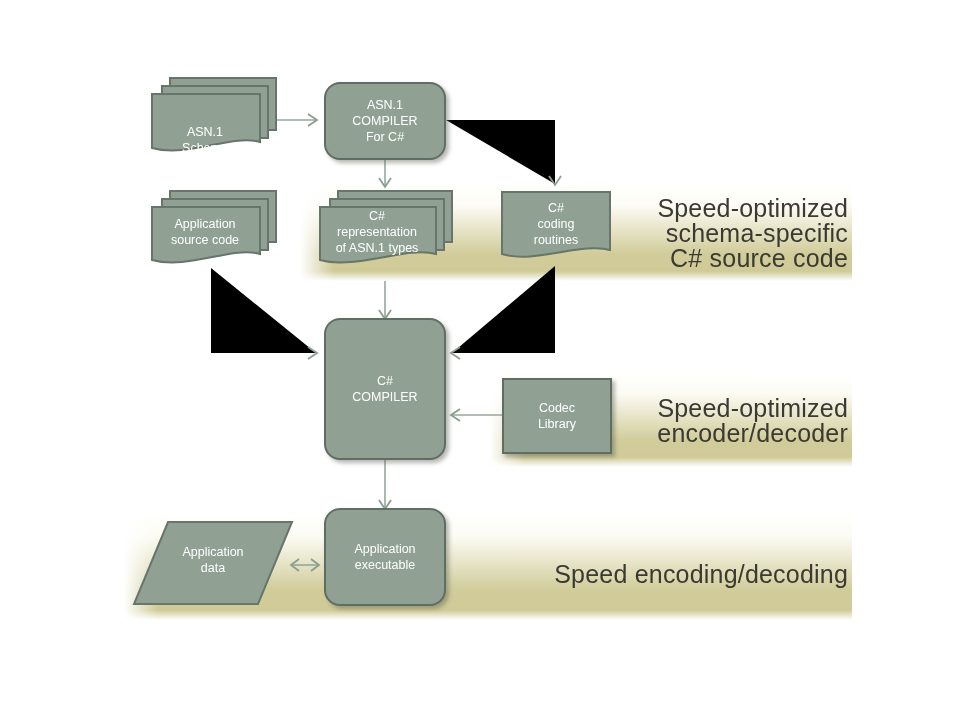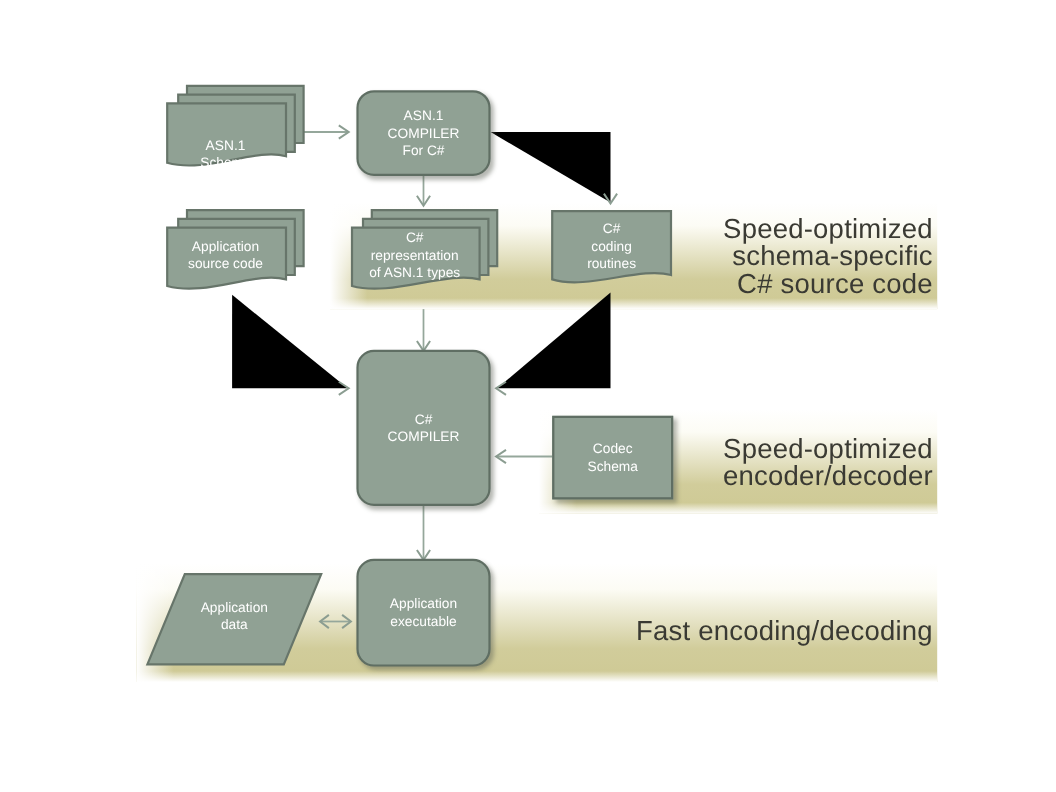--- a/index.html
+++ b/index.html
@@ -134,21 +134,21 @@
     <div class="fade-left"></div>
     <div class="fade-bottom"></div>
   </div>
   <div class="band-label" style="left:560px; top:396px; width:288px;">Speed-optimized
 encoder/decoder</div>
 
   <div class="band" style="left:124px; top:512px; width:728px; height:108px;">
     <div class="fade-left"></div>
     <div class="fade-bottom"></div>
   </div>
-  <div class="band-label" style="left:540px; top:562px; width:308px;">Fast encoding/decoding</div>
+  <div class="band-label" style="left:540px; top:562px; width:308px;">Speed encoding/decoding</div>
 
   <svg id="wires" viewBox="0 0 960 720" width="960" height="720">
 
     <g>
       <line x1="276" y1="120" x2="316" y2="120"></line>
       <polyline class="head" points="308,114 317,120 308,126"></polyline>
     </g>
 
     <g>
       <line x1="385" y1="160" x2="385" y2="186"></line>
@@ -244,21 +244,21 @@
 routines</div>
   </div>
 
   <div class="rrect" style="left:324px; top:318px; width:122px; height:142px;">
     <div class="label">C#
 COMPILER</div>
   </div>
 
   <div class="prect" style="left:502px; top:378px; width:110px; height:76px;">
     <div class="label">Codec
-Schema</div>
+Library</div>
   </div>
 
   <div class="node" style="left:130px; top:518px; width:166px; height:92px;">
     <svg width="166" height="92" viewBox="0 0 166 92">
       <path class="fill-soft" d="M38,4 L162,4 L128,86 L4,86 Z"></path>
     </svg>
     <div class="label" style="top:46%;">Application
 data</div>
   </div>
 

